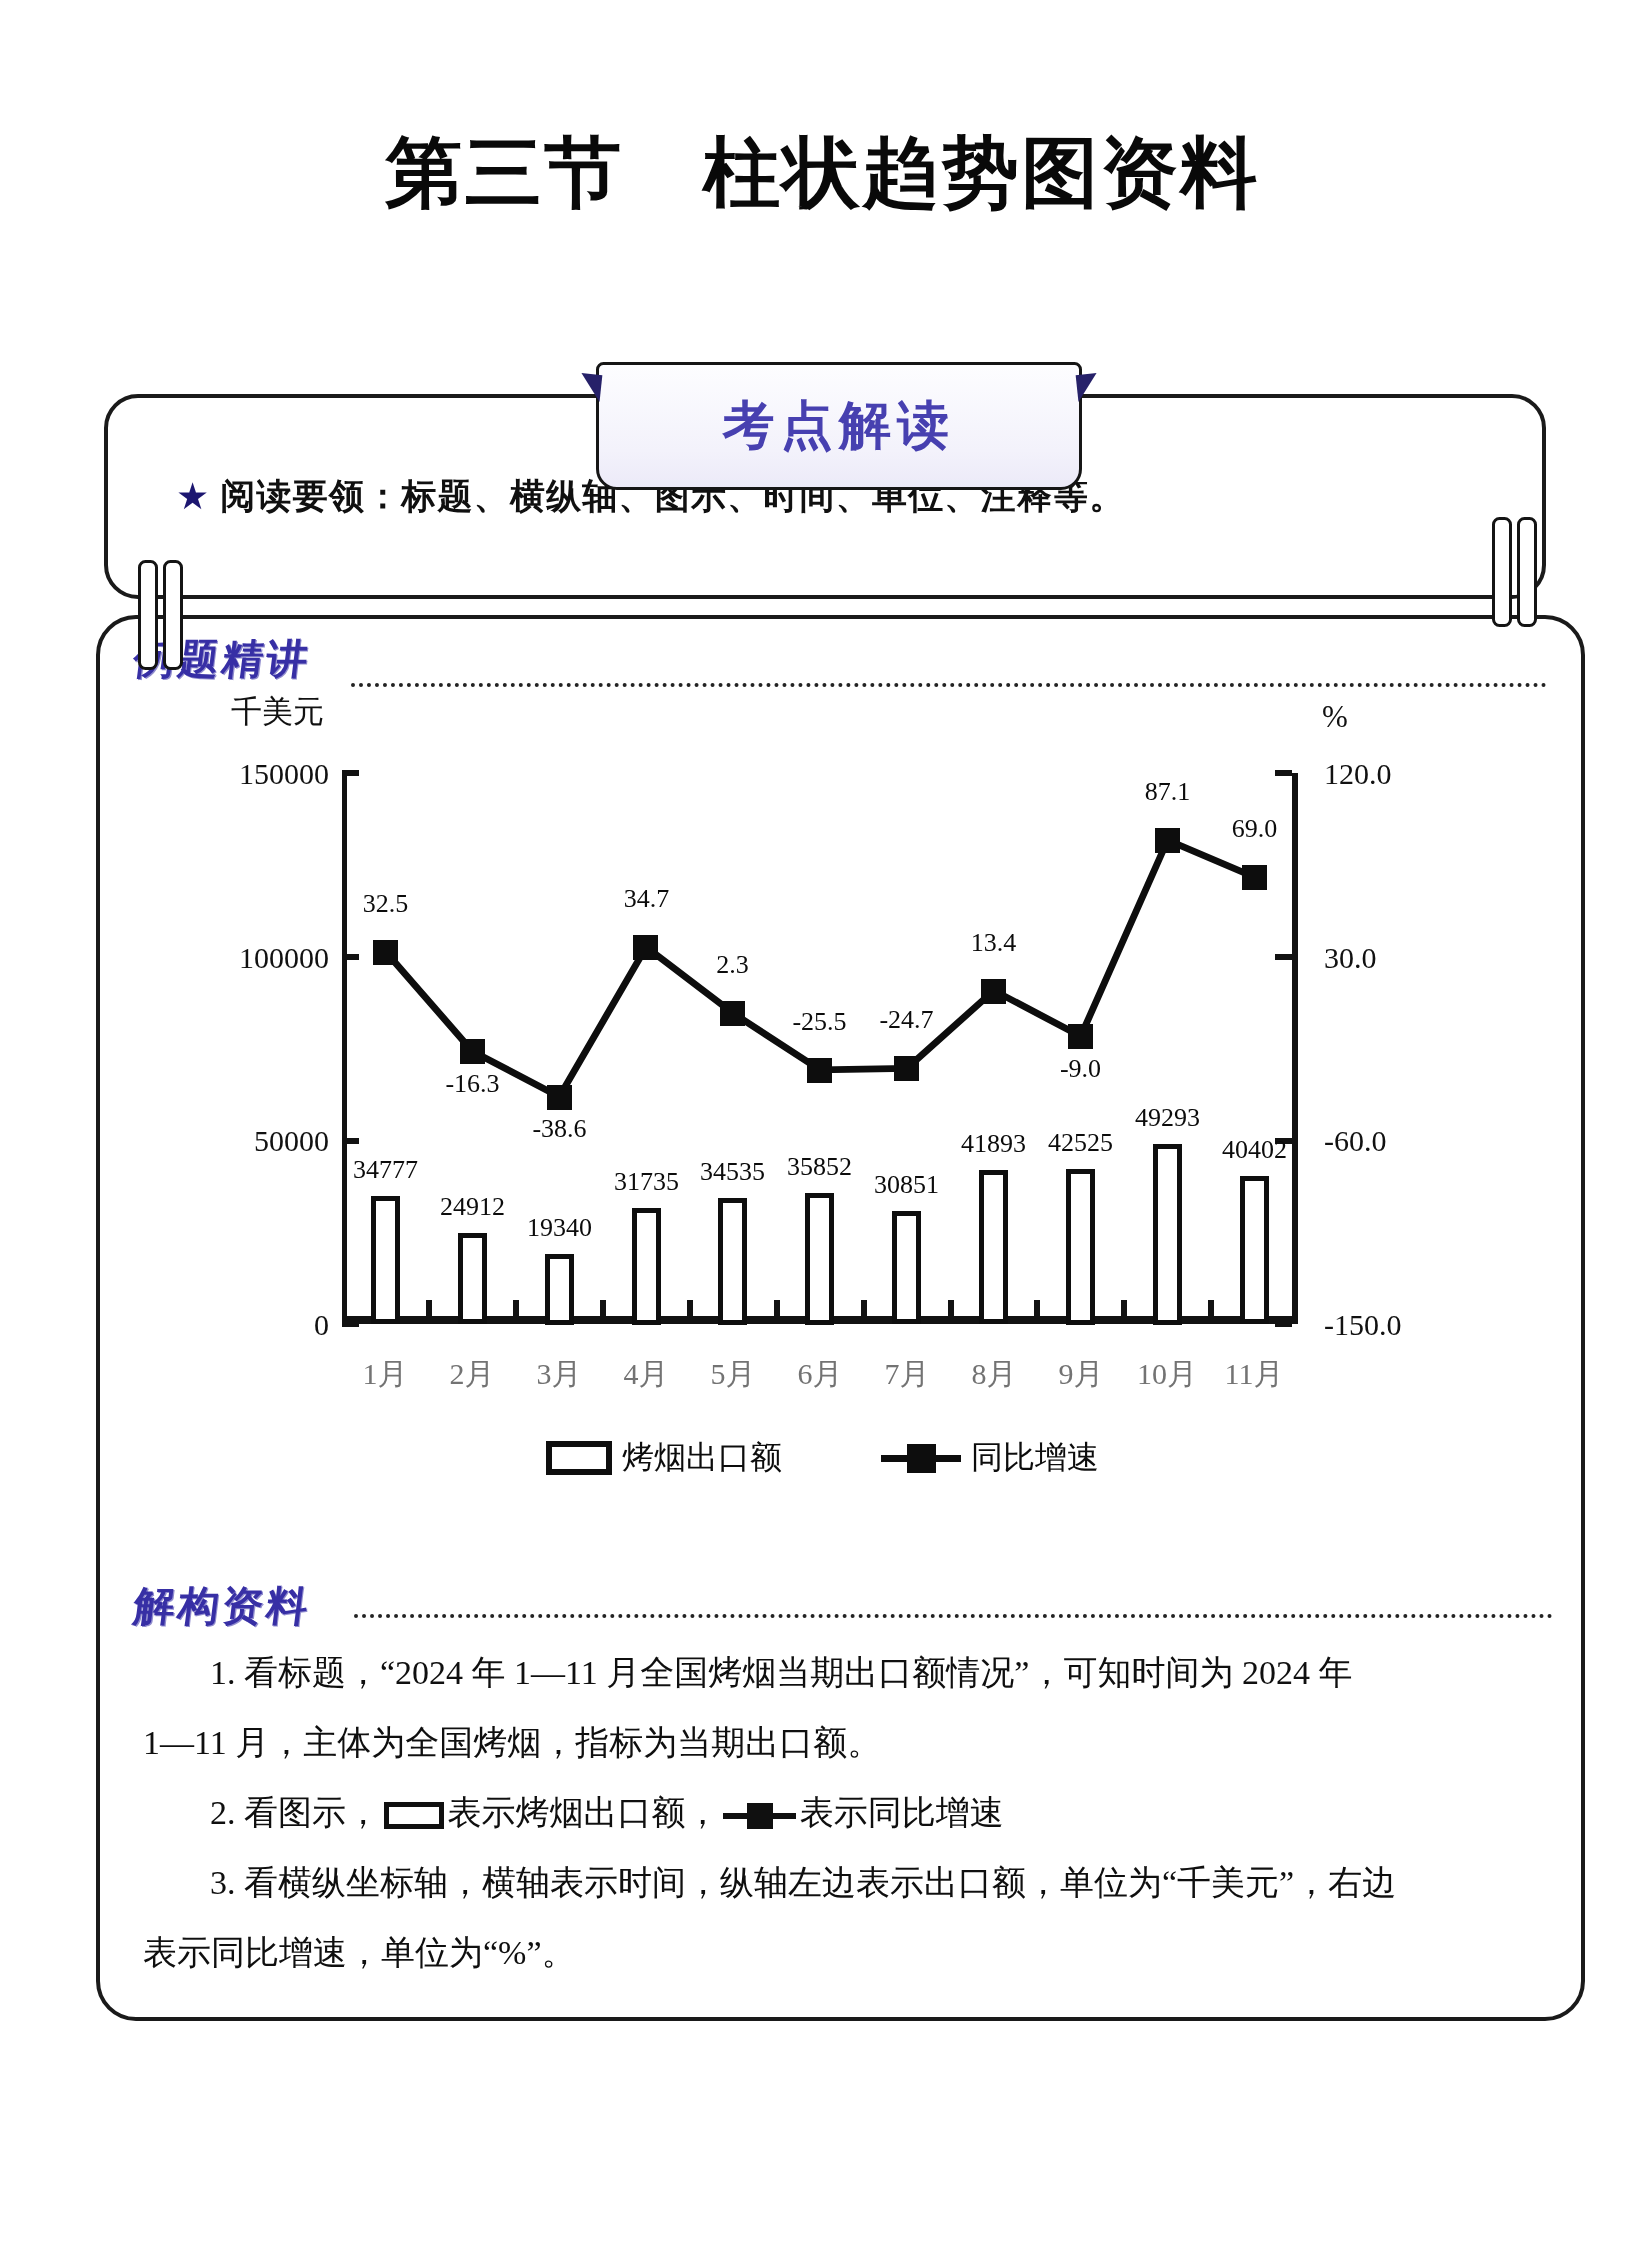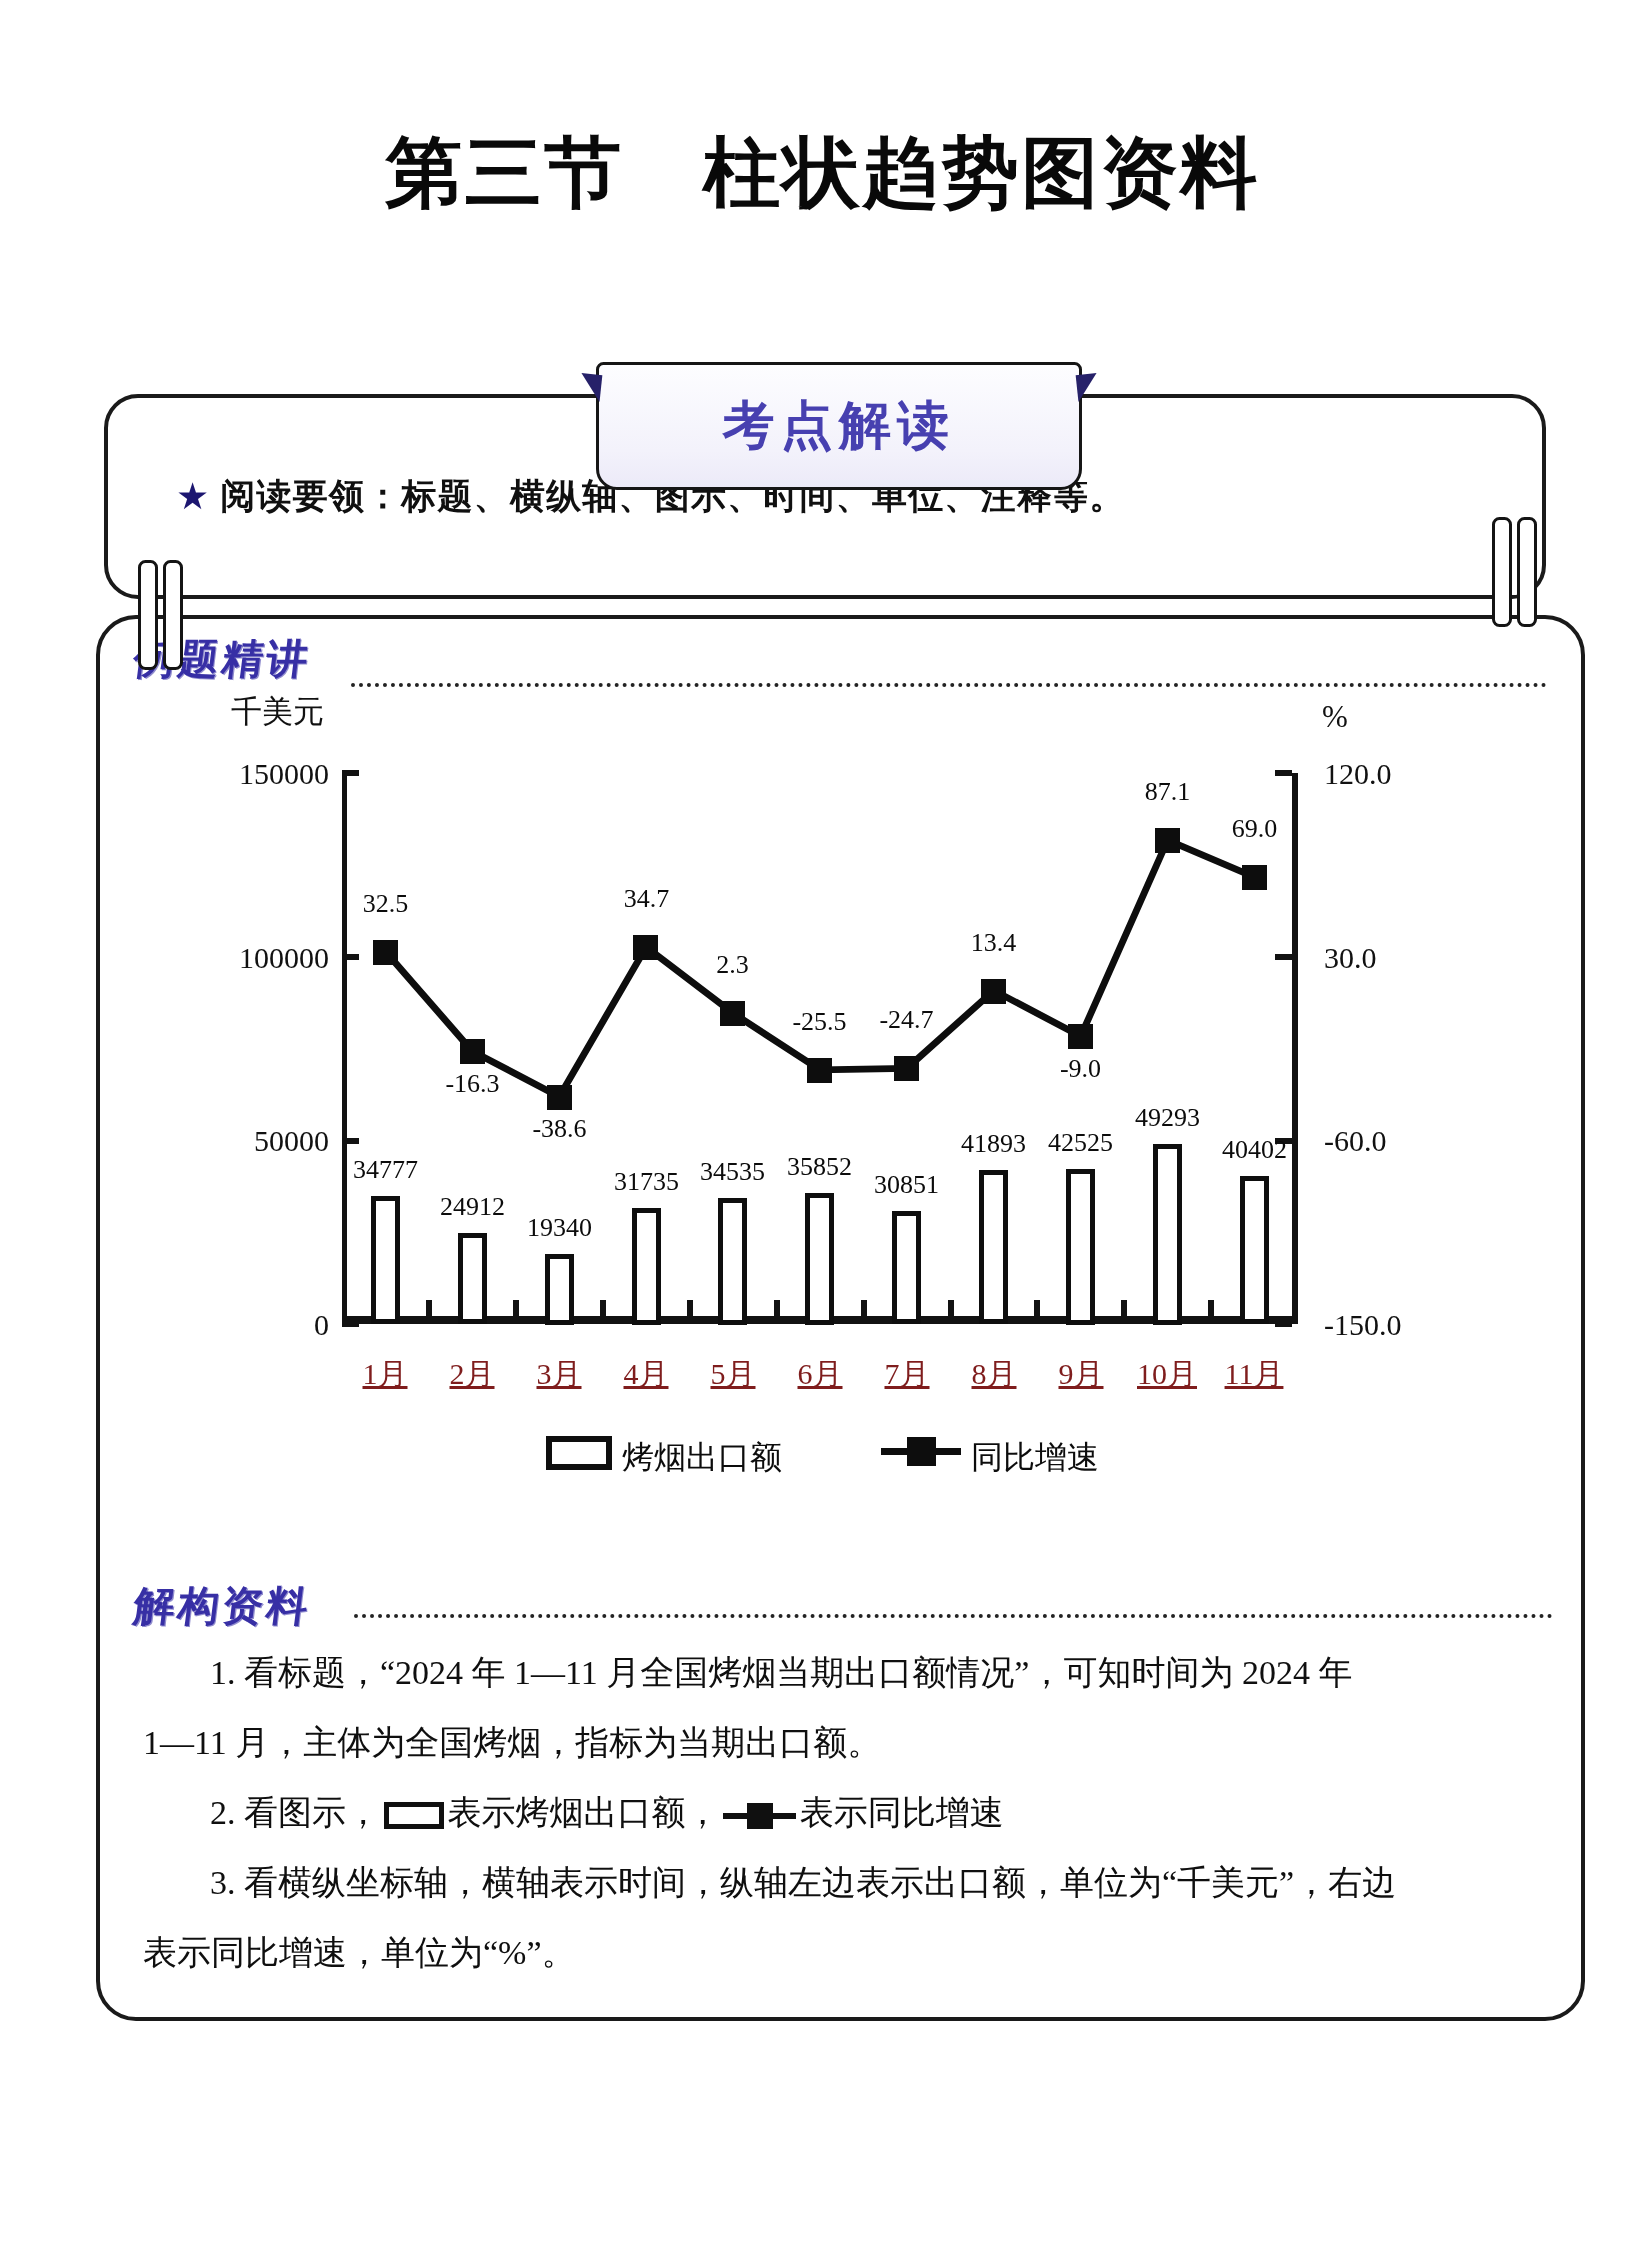--- a/index.html
+++ b/index.html
@@ -47,30 +47,30 @@
   .dotted{position:absolute;height:0;border-top:4.3px dotted #232323;z-index:3;}
 
   
   #chart{position:absolute;left:0;top:0;width:1645px;height:2261px;z-index:3;pointer-events:none;}
   .axis-unit{position:absolute;font-size:31px;color:#111;}
   #plot{position:absolute;left:342px;top:773px;width:956px;height:551px;box-sizing:border-box;
     border-left:5.6px solid #121212;border-right:6.2px solid #121212;border-bottom:8px solid #121212;}
   .tick-label{position:absolute;font-size:30px;color:#111;line-height:35px;}
   .tick-label.left{text-align:right;}
   .tick-mark{position:absolute;background:#121212;}
-  .x-label{position:absolute;font-size:30px;color:#7f1d1d;text-align:center;text-decoration:underline;}
+  .x-label{position:absolute;font-size:30px;color:#737373;text-align:center;}
   .bar{position:absolute;background:#ffffff;border:5px solid #0e0e0e;box-sizing:border-box;}
   .bar-label,.line-label{position:absolute;font-size:26px;color:#0c0c0c;text-align:center;white-space:nowrap;}
   .marker{position:absolute;width:25px;height:25px;background:#0d0d0d;}
   #line-svg{position:absolute;left:342px;top:773px;}
 
   
   .legend{position:absolute;left:0;top:1436px;width:1645px;display:flex;
     justify-content:center;align-items:center;gap:99px;z-index:3;}
-  .legend-item{display:flex;align-items:flex-start;gap:10px;font-size:32px;color:#0c0c0c;}
+  .legend-item{display:flex;align-items:center;gap:10px;font-size:32px;color:#0c0c0c;}
   .lg-bar{display:inline-block;width:66px;height:34px;background:#fff;border:6.8px solid #0e0e0e;box-sizing:border-box;}
   .lg-line{display:inline-block;position:relative;width:80px;height:30px;}
   .lg-line::before{content:"";position:absolute;left:0;top:11.8px;width:80px;height:6.8px;background:#0d0d0d;}
   .lg-line .sq{position:absolute;left:25.5px;top:0.6px;width:29px;height:29px;background:#0d0d0d;}
 
   .caption{position:absolute;left:0;top:1486px;width:1645px;text-align:center;z-index:3;
     font-family:"Liberation Sans","DejaVu Sans",sans-serif;font-weight:900;font-size:34px;color:#0a0a0a;}
 
   
   .paras{position:absolute;left:143px;top:1638px;width:1385px;z-index:3;

